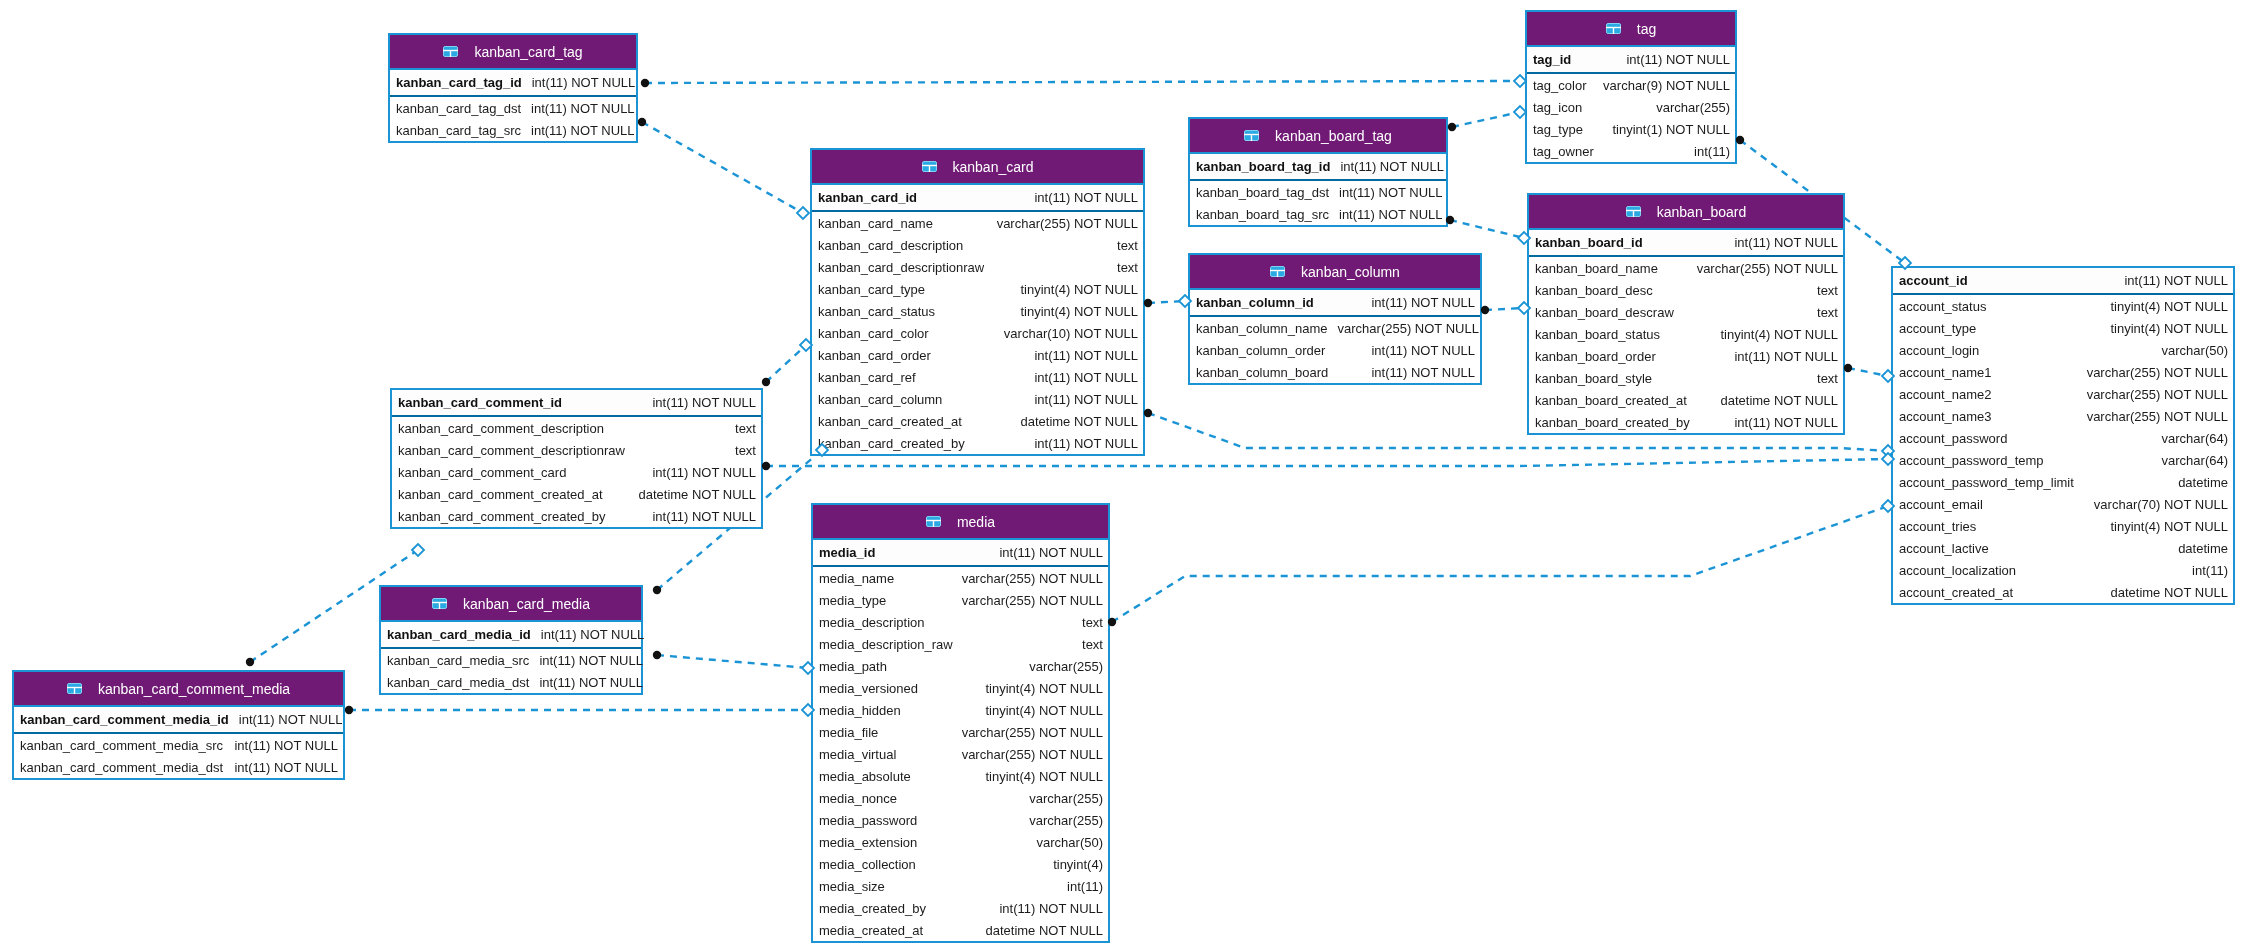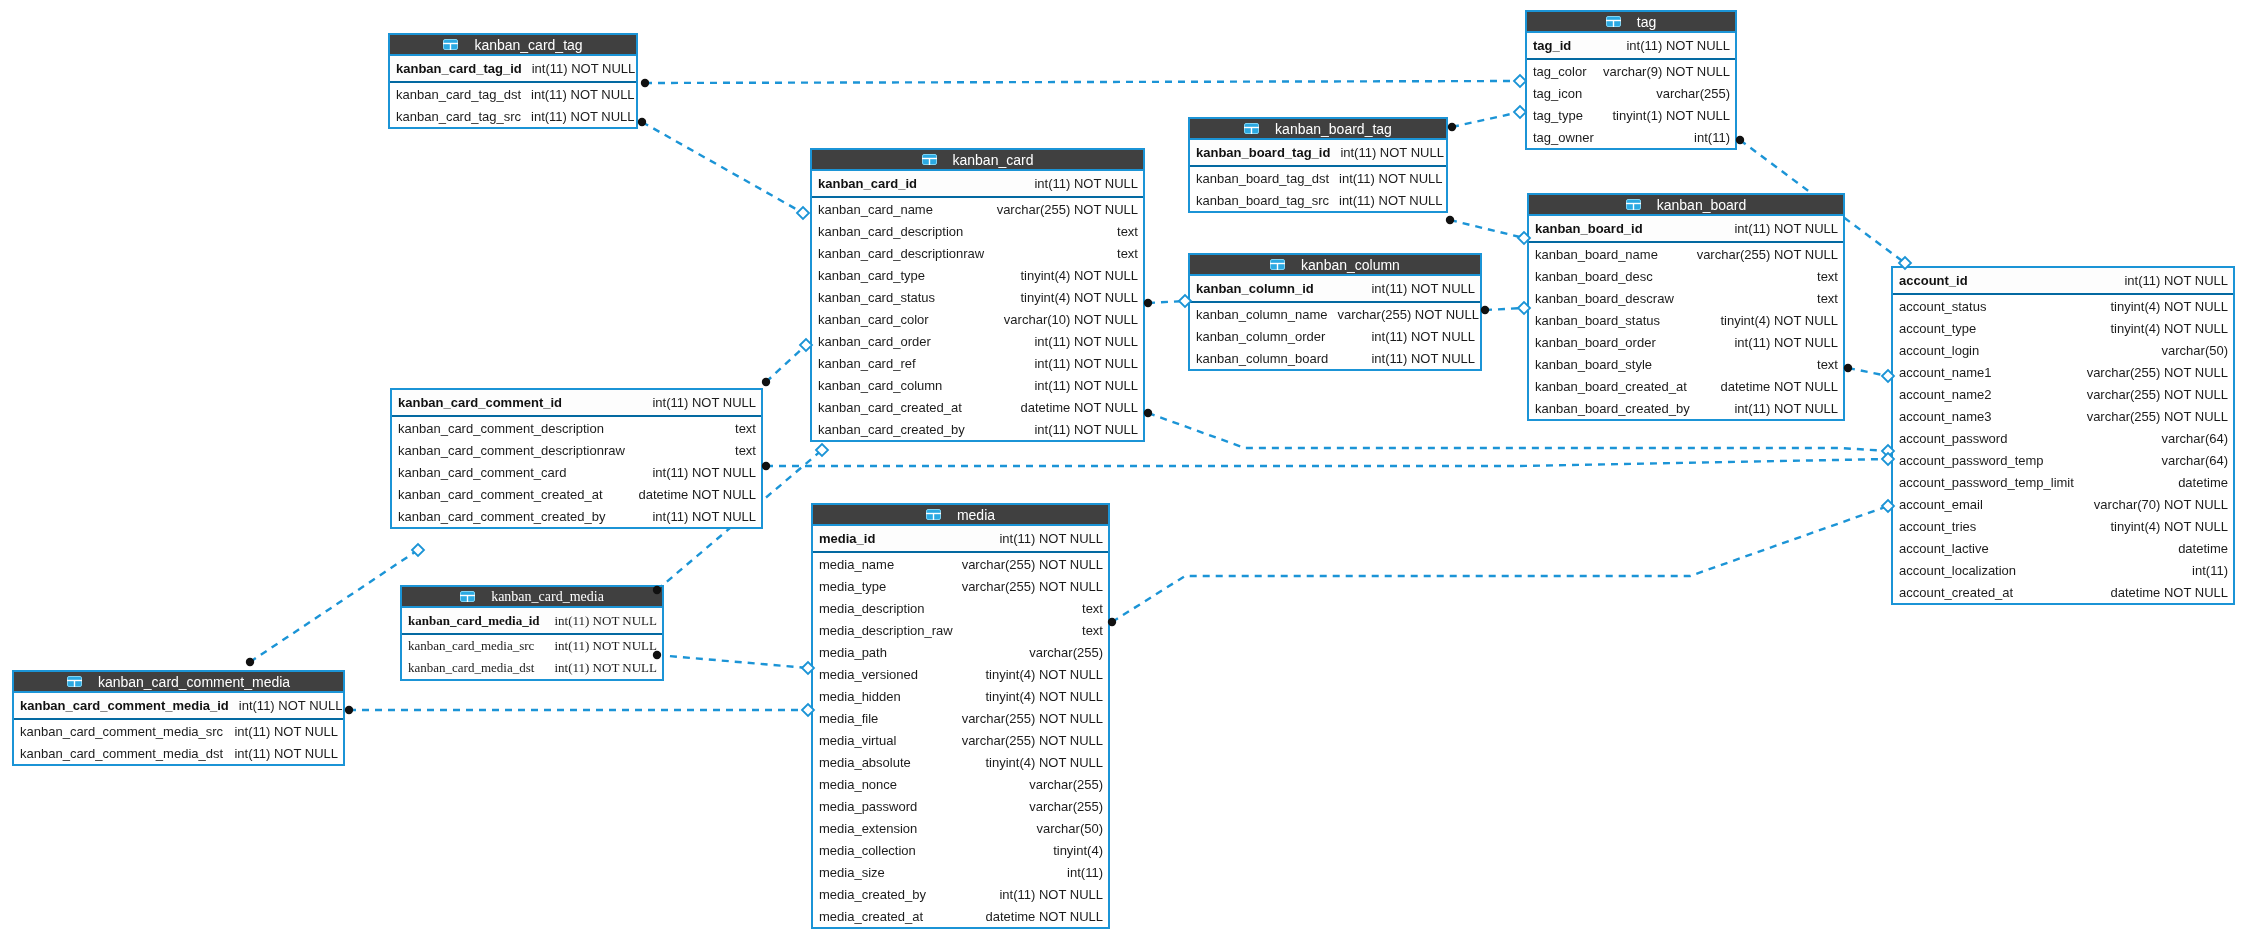--- a/index.html
+++ b/index.html
@@ -3,21 +3,21 @@
 <meta charset="utf-8">
 <style>
   * { margin:0; padding:0; box-sizing:border-box; }
   html,body { width:2243px; height:943px; background:#ffffff; overflow:hidden;
               font-family:"Liberation Sans", sans-serif; }
   #canvas { position:relative; width:2243px; height:943px; background:#ffffff; }
   svg.layer { position:absolute; left:0; top:0; width:2243px; height:943px;
               pointer-events:none; }
   .er-table { position:absolute; background:#ffffff; border:2px solid #1b94d6;
               z-index:2; }
-  .er-header { background:#404040; color:#ffffff; height:21px; display:flex;
+  .er-header { background:#701a75; color:#ffffff; height:35px; display:flex;
                align-items:center; justify-content:center; gap:16px;
                font-size:14px; border-bottom:2px solid #1b94d6; cursor:move; }
   .er-pk-row { height:27px; display:flex; align-items:center;
                justify-content:space-between; padding:0 5px 0 6px;
                border-bottom:2px solid #0369a1; background:#fdfdfd; }
   .er-pk-row .f-name { font-weight:bold; font-size:13px; color:#111; }
   .er-row { height:22px; display:flex; align-items:center;
             justify-content:space-between; padding:0 5px 0 6px; }
   .f-name { font-size:13px; color:#1c1c1c; white-space:nowrap; }
   .f-type { font-size:13px; color:#1c1c1c; white-space:nowrap; margin-left:10px; }
@@ -343,21 +343,21 @@
       </div>
       <div class="er-row">
         <span class="f-name">kanban_card_comment_created_at</span>
         <span class="f-type">datetime NOT NULL</span>
       </div>
       <div class="er-row">
         <span class="f-name">kanban_card_comment_created_by</span>
         <span class="f-type">int(11) NOT NULL</span>
       </div>
     </div>
-    <div class="er-table" style="left: 400px; top: 585px; width: 264px; font-family: Liberation Serif, serif;">
+    <div class="er-table" style="left: 379px; top: 585px; width: 264px;">
       <div class="er-header">
         <span class="tbl-icon">
           <svg width="15" height="11">
             <rect x="0.5" y="0.5" width="14" height="10" rx="1.5" fill="#2ba9e2" stroke="#7fd2f2" stroke-width="1"></rect>
             <line x1="0" y1="4.5" x2="15" y2="4.5" stroke="#fff" stroke-width="1.4"></line>
             <line x1="7.5" y1="4.5" x2="7.5" y2="11" stroke="#fff" stroke-width="1.4"></line>
           </svg>
         </span>
         <span>kanban_card_media</span>
       </div>

